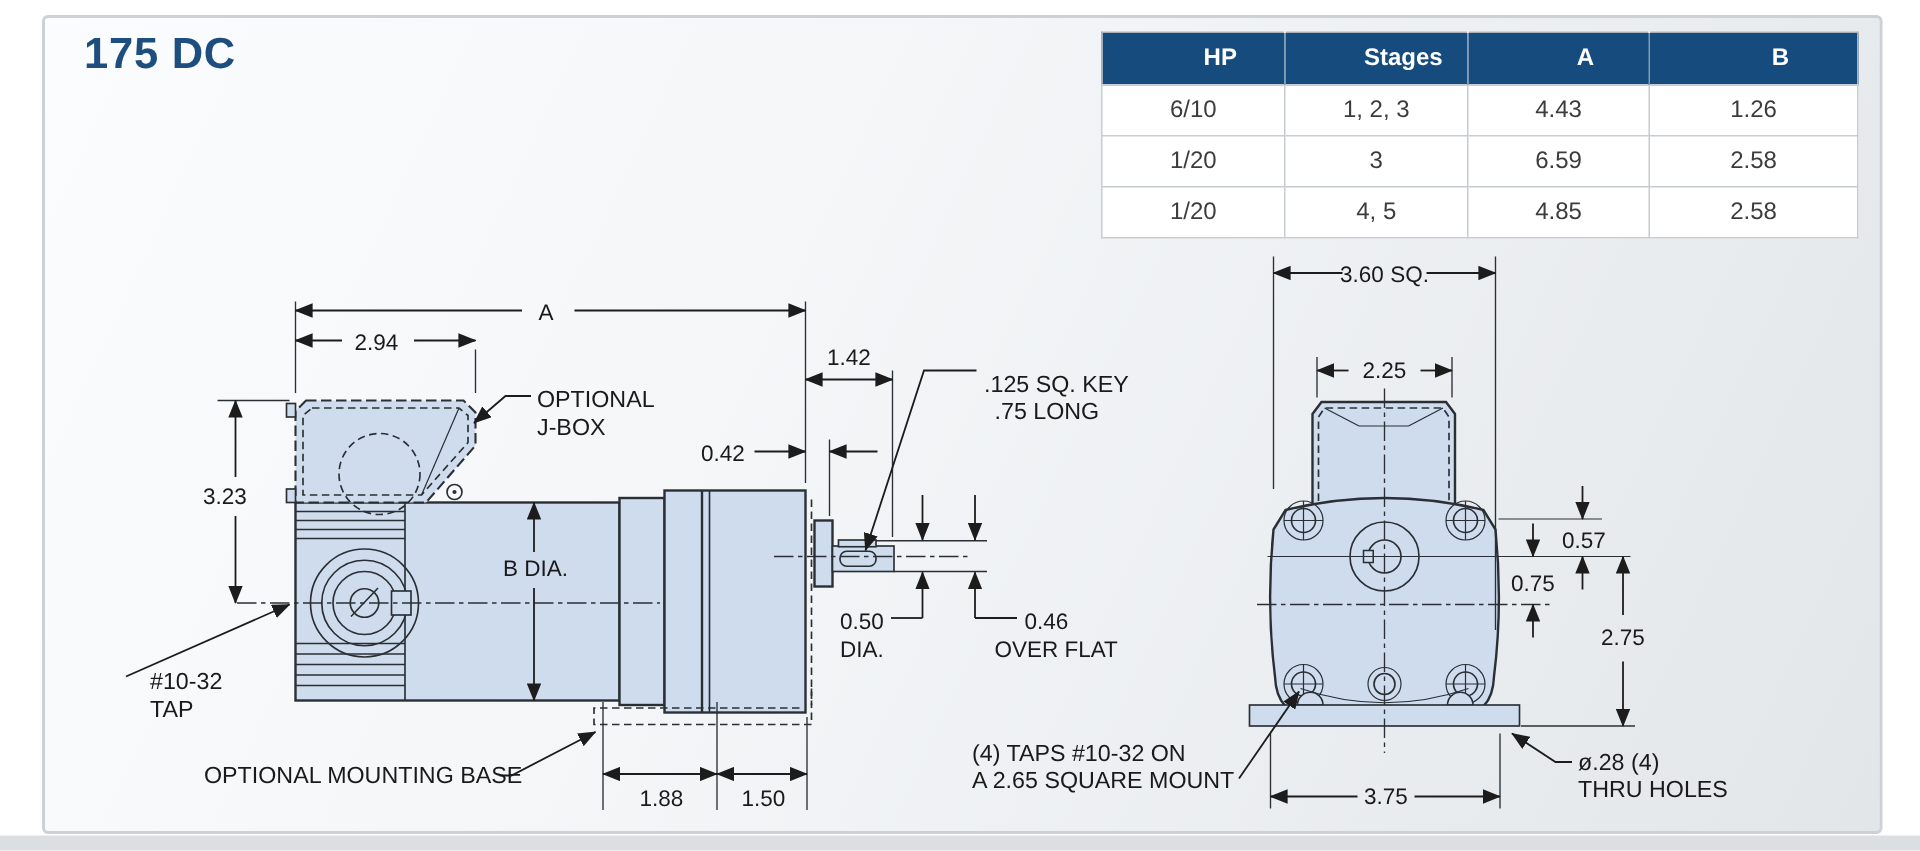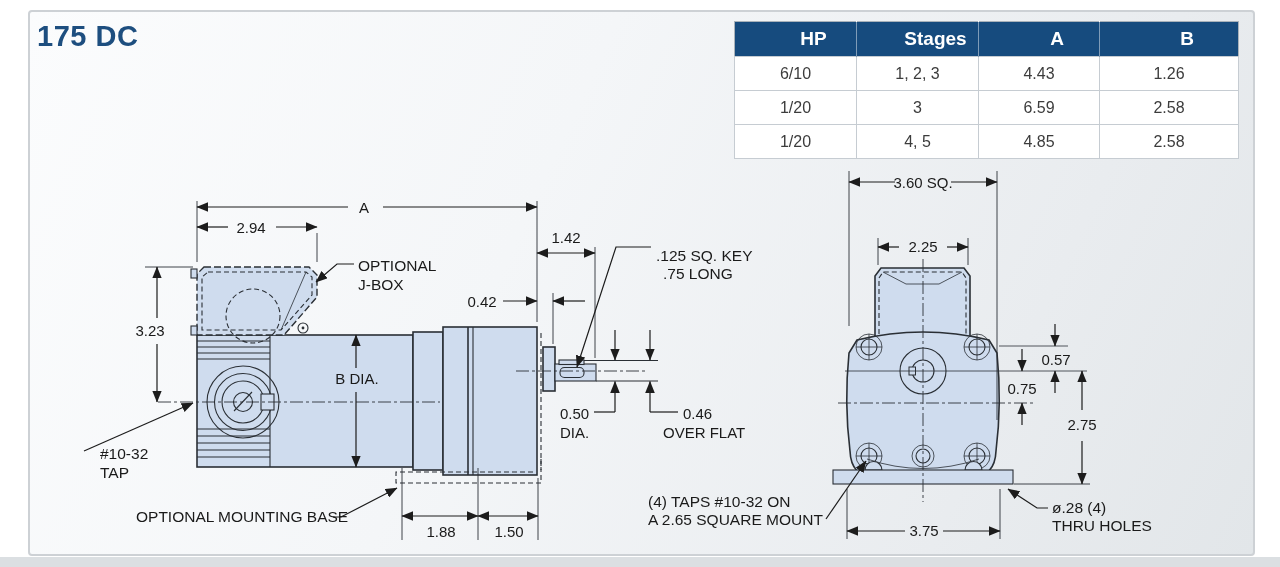--- a/index.html
+++ b/index.html
@@ -1,25 +1,25 @@
 <!DOCTYPE html>
 <html><head>
 <meta charset="utf-8">
 <style>
   html,body{margin:0;padding:0;background:#ffffff;width:1280px;height:567px;overflow:hidden;
             font-family:"Liberation Sans",sans-serif;}
   .bottom-strip{position:absolute;left:0;top:557px;width:1280px;height:10px;background:#dbdfe2;}
   .panel{position:absolute;left:28px;top:10px;width:1227px;height:546px;
          border:2px solid #cdd1d5;border-radius:4px;box-sizing:border-box;
          background:linear-gradient(115deg,#fbfcfd 0%,#f4f6f8 40%,#e9ecef 78%,#e2e6e9 100%);}
-  .title{position:absolute;left:37px;top:20px;font-size:29px;font-weight:bold;
+  .title{position:absolute;left:56px;top:20px;font-size:29px;font-weight:bold;
          color:#1d4e7f;letter-spacing:0.5px;}
   .spec-table{position:absolute;left:734px;top:21px;width:504px;border-collapse:collapse;
               table-layout:fixed;border:1px solid #a9b2ba;background:#fff;}
-  .spec-table th{background:#164b7e;color:#ffffff;font-size:19px;font-weight:bold;
+  .spec-table th{background:#164b7e;color:#ffffff;font-size:16px;font-weight:bold;
                  height:32px;text-align:center;border-left:1px solid rgba(255,255,255,.45);padding-left:37px;}
   .spec-table th:first-child{border-left:none;}
   .spec-table td{background:#ffffff;color:#3c3c3c;font-size:16px;height:31px;
                  text-align:center;border:1px solid #c6ccd2;}
   svg.drawing{position:absolute;left:0;top:0;}
   .s  {stroke:#2a2f35;stroke-width:1.6;fill:none}
   .f  {fill:#cfdcee;stroke:#2a2f35;stroke-width:1.6}
   .f2 {fill:#cfdcee;stroke:#2a2f35;stroke-width:1.1}
   .t  {stroke:#2a2f35;stroke-width:1.1;fill:none}
   .tt {stroke:#2a2f35;stroke-width:0.8;fill:none}

